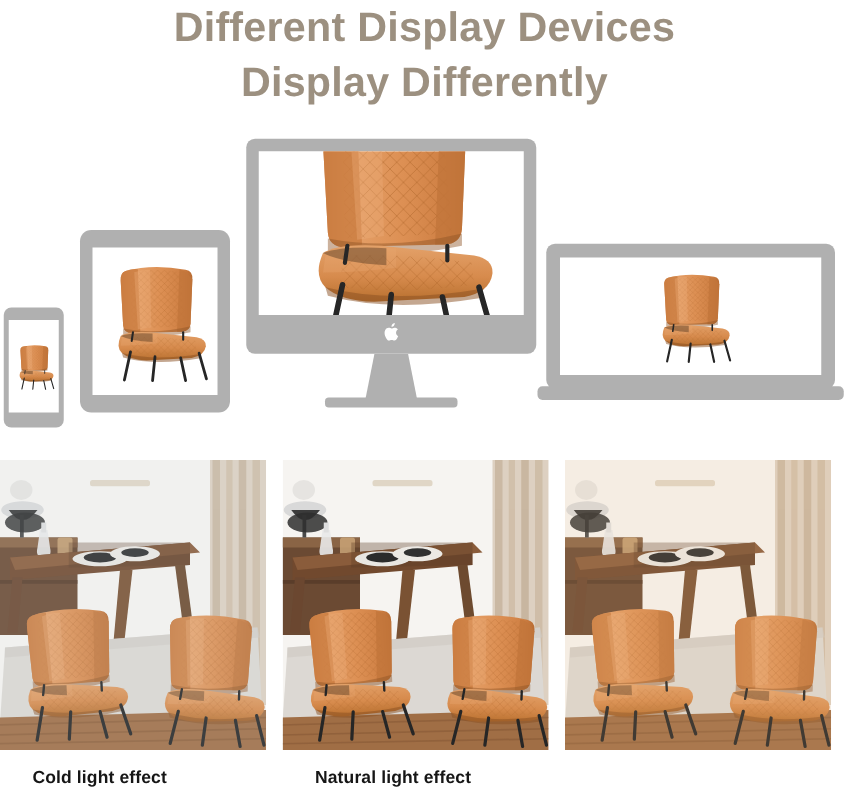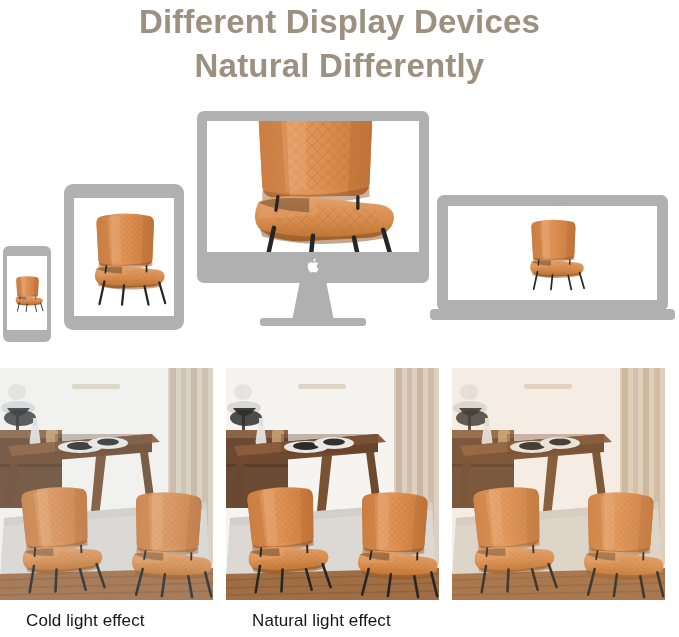--- a/index.html
+++ b/index.html
@@ -62,35 +62,36 @@
   .photo-cell { position: absolute; top: 0; width: 213px; height: 232px; overflow: hidden; background:#fff; }
   #photo-0 { left: 0px; }
   #photo-1 { left: 226px; }
   #photo-2 { left: 452px; }
   .photo-cell svg { display:block; width:100%; height:100%; }
 
   
   .captions { position: absolute; left: 0; top: 604px; width: 679px; height: 33px; }
   .caption {
     position: absolute; top: 0; height: 33px; width: 213px;
-    display:flex; align-items:center; font-size: 17px; color:#161616;
+    display:flex; align-items:center; font-size: 14px; color:#161616;
     letter-spacing: .1px;
+    font-weight: bold;
   }
   #cap-0 { left: 0px;   padding-left: 26px; }
   #cap-1 { left: 226px; padding-left: 26px; }
   #cap-2 { left: 452px; padding-left: 42px; }
 </style>
 </head>
 <body>
 
 <div id="page">
 
   <div class="title-block">
     <div class="title-line" style="color: rgb(156, 144, 128);">Different Display Devices</div>
-    <div class="title-line" style="color: rgb(156, 144, 128);">Natural Differently</div>
+    <div class="title-line" style="color: rgb(156, 144, 128);">Display Differently</div>
   </div>
 
   <div class="devices">
 
     <svg width="0" height="0" style="position:absolute" aria-hidden="true">
       <defs>
         <linearGradient id="lg-back" x1="0" y1="0" x2="1" y2="0">
           <stop offset="0%" stop-color="#c97a3f"></stop>
           <stop offset="18%" stop-color="#e5a16a"></stop>
           <stop offset="55%" stop-color="#dd9054"></stop>

